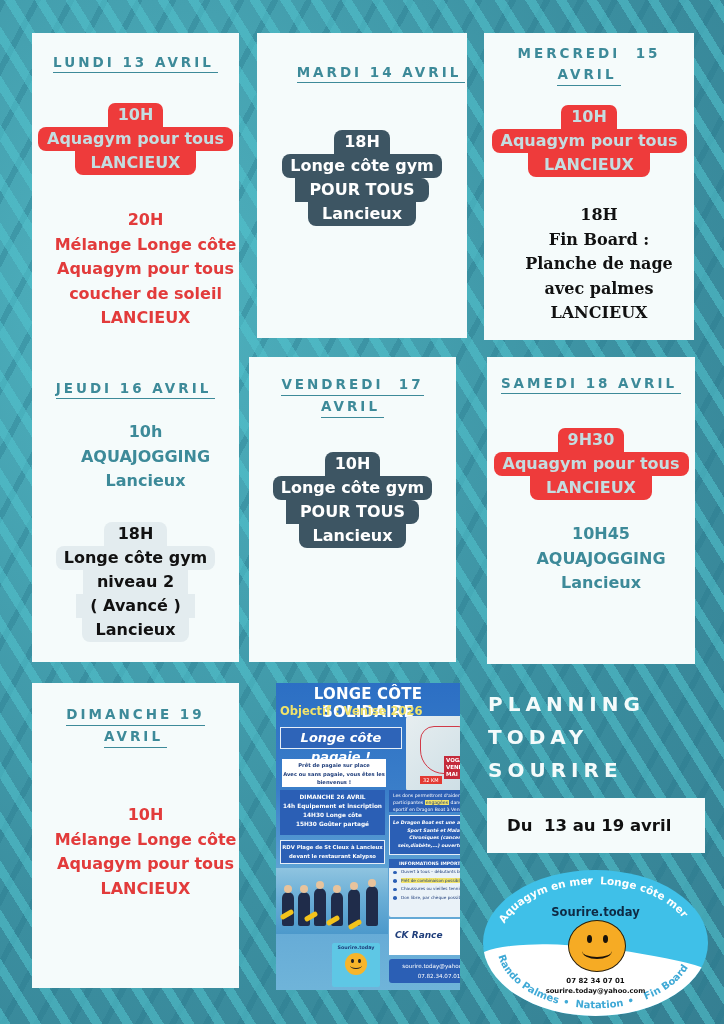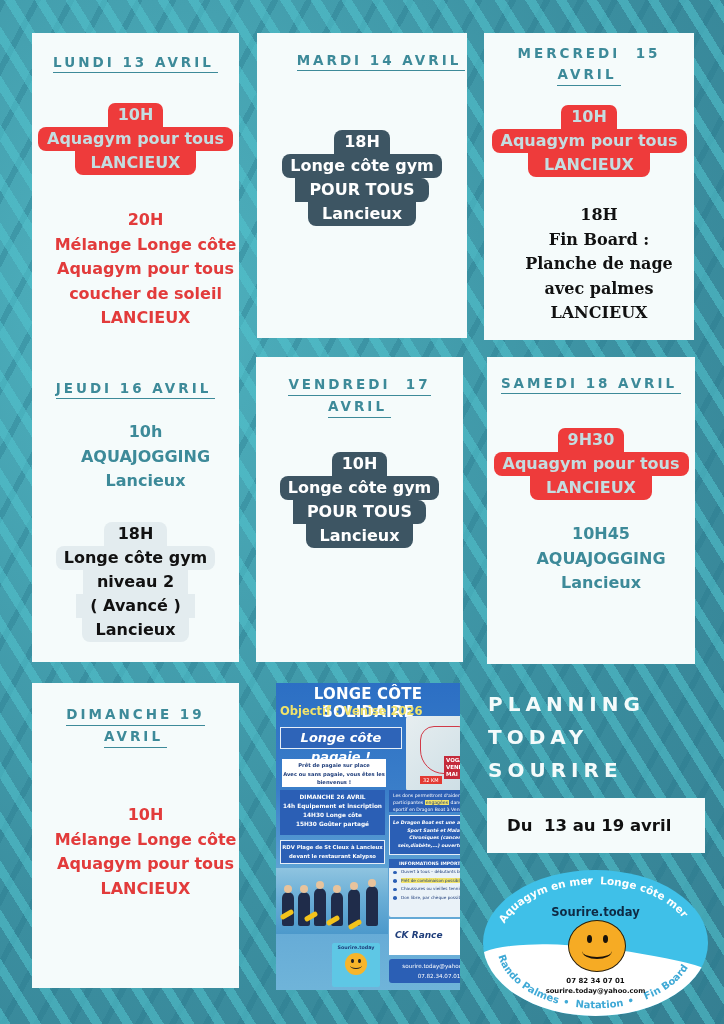--- a/index.html
+++ b/index.html
@@ -146,21 +146,21 @@
   <div class="plain redtxt" style="top:175px;">
     <div class="row">20H</div>
     <div class="row">Mélange Longe côte</div>
     <div class="row">Aquagym pour tous</div>
     <div class="row">coucher de soleil</div>
     <div class="row">LANCIEUX</div>
   </div>
 </div>
 
 <div class="card" style="left:257px;top:33px;width:210px;height:305px;">
-  <div class="title-wrap" style="top:17px;margin-left:38px;">
+  <div class="title-wrap" style="top:29px;margin-left:38px;">
     <div class="day-title"><span class="l">MARDI 14 AVRIL</span></div>
   </div>
   <div class="cross dark" style="top:97px;">
     <div class="row top">18H</div>
     <div class="row mid">Longe côte gym</div>
     <div class="row m2">POUR TOUS</div>
     <div class="row bot">Lancieux</div>
   </div>
 </div>
 
@@ -196,21 +196,21 @@
   </div>
   <div class="cross grey" style="top:165px;">
     <div class="row top">18H</div>
     <div class="row mid">Longe côte gym</div>
     <div class="row top" style="border-radius:0;">niveau 2</div>
     <div class="row top" style="border-radius:0;">( Avancé )</div>
     <div class="row bot">Lancieux</div>
   </div>
 </div>
 
-<div class="card" style="left:256px;top:357px;width:207px;height:305px;">
+<div class="card" style="left:249px;top:357px;width:207px;height:305px;">
   <div class="title-wrap" style="top:17px;">
     <div class="day-title" style="line-height:21px;">
       <span style="display:block;white-space:pre;border-bottom:1.5px solid #3d8a99;">VENDREDI  17</span>
       <span class="l">AVRIL</span>
     </div>
   </div>
   <div class="cross dark" style="top:95px;">
     <div class="row top">10H</div>
     <div class="row mid">Longe côte gym</div>
     <div class="row m2">POUR TOUS</div>

